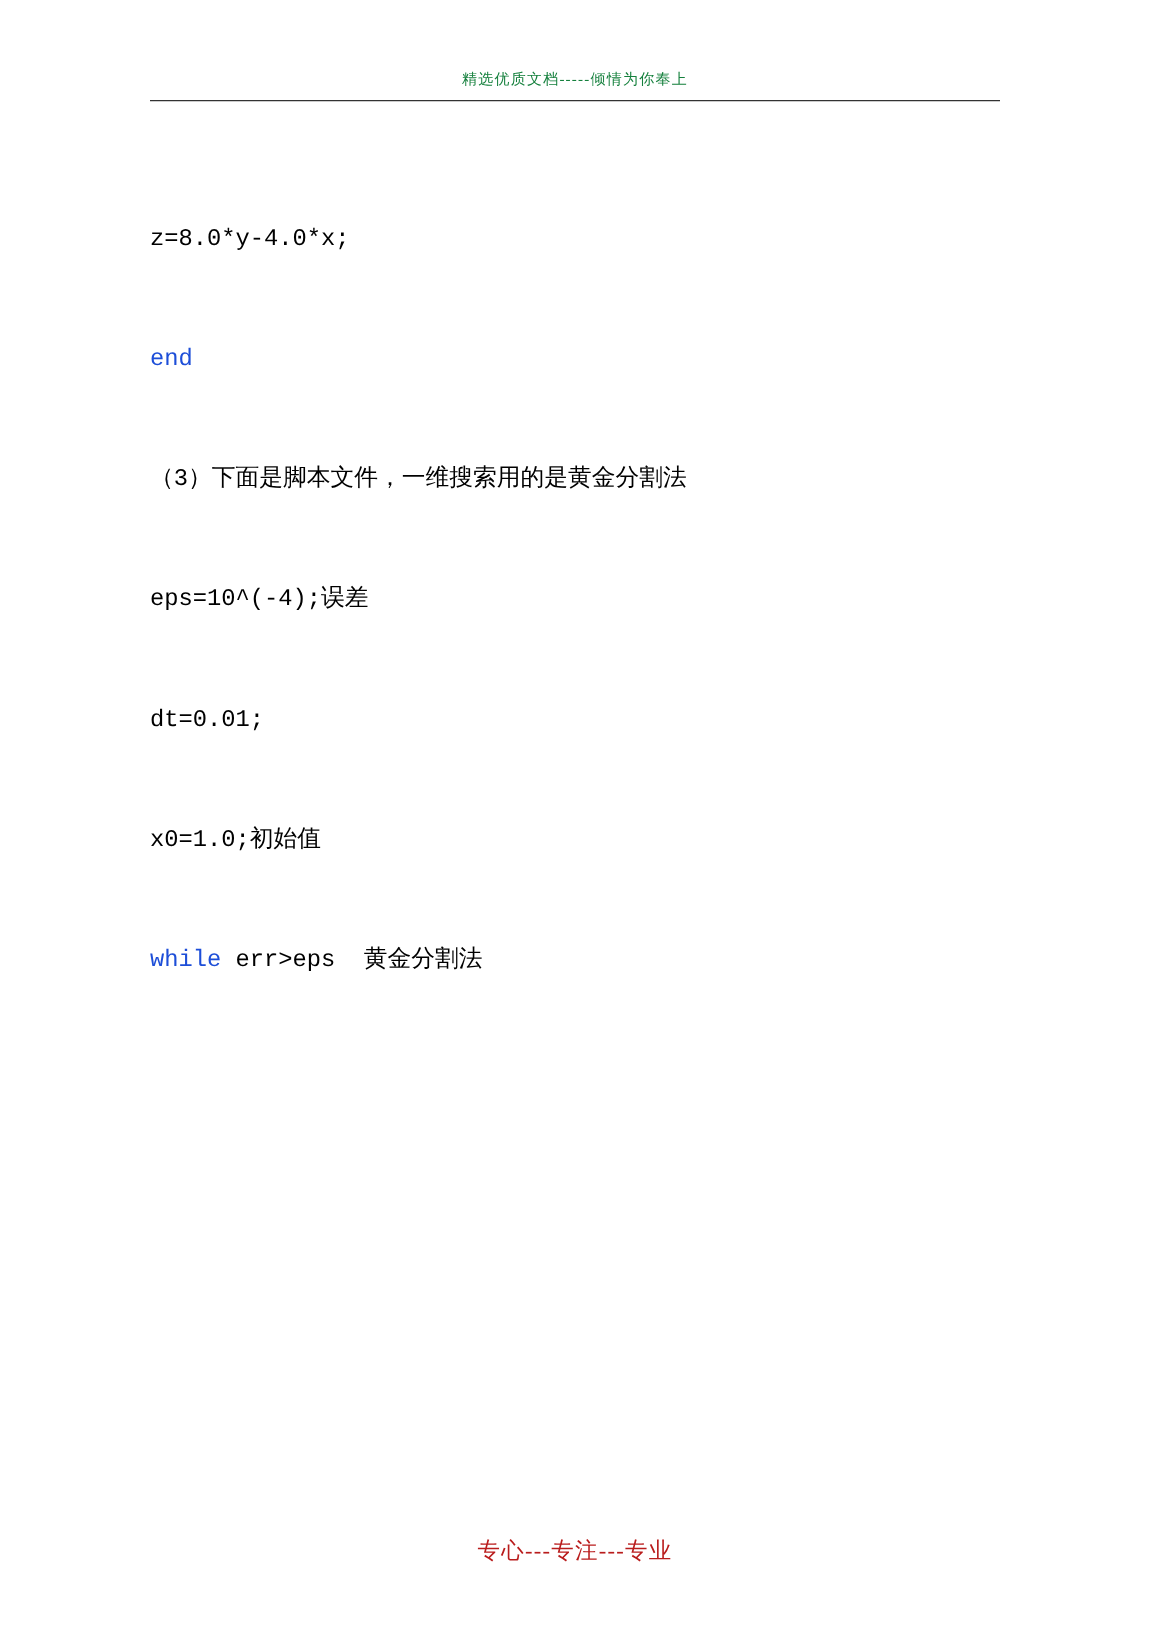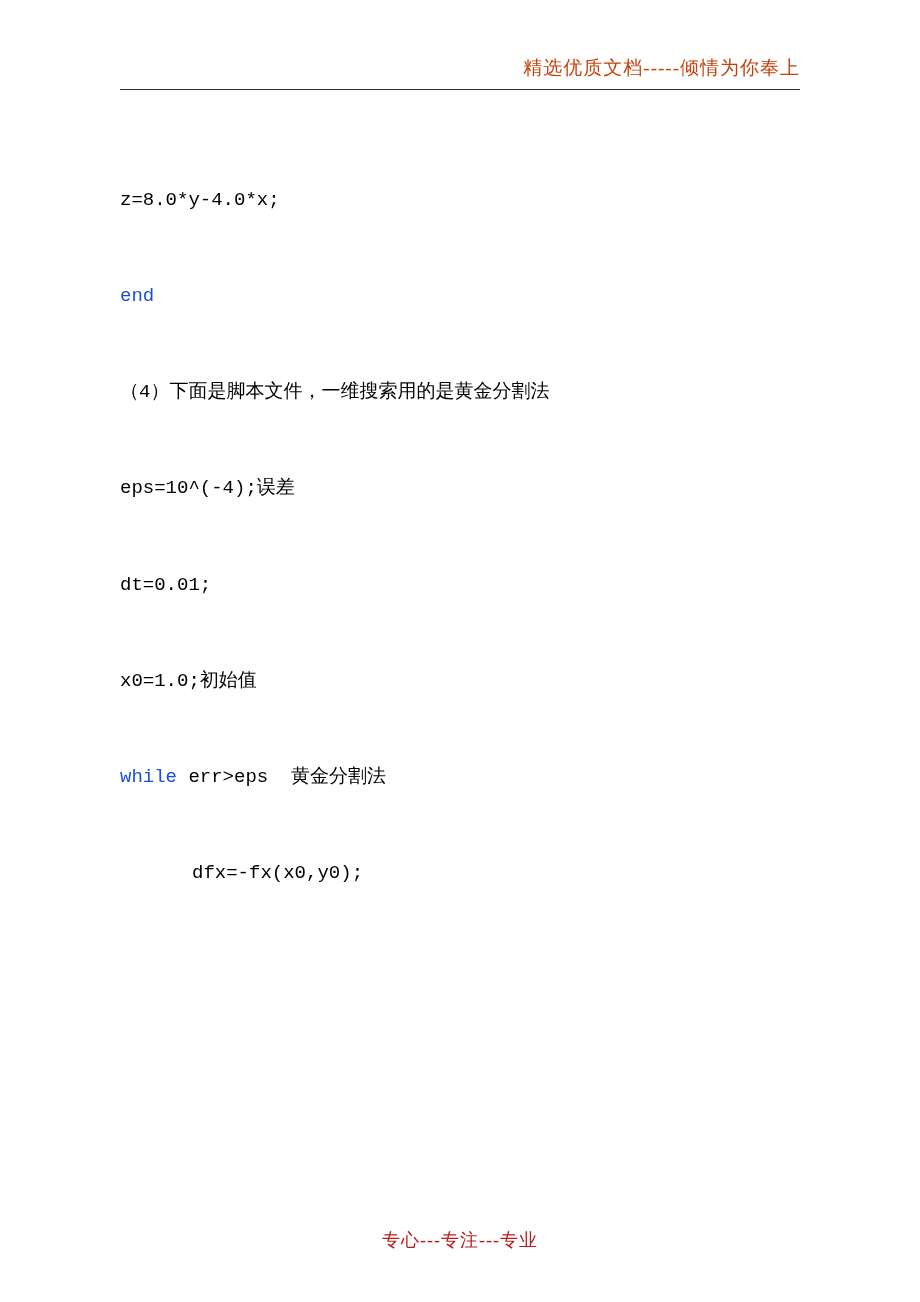--- a/index.html
+++ b/index.html
@@ -11,23 +11,23 @@
     background: #ffffff;
     width: 920px;
     height: 1302px;
     position: relative;
     font-family: "SimSun", "宋体", serif;
   }
   .page {
     padding: 55px 120px 0 120px;
   }
   .header {
-    text-align: right;
-    font-size: 19px;
-    color: #c2410c;
+    text-align: center;
+    font-size: 12px;
+    color: #15803d;
     padding-bottom: 8px;
     letter-spacing: 1px;
   }
   .header-line {
     border-bottom: 1.5px solid #333;
     margin: 0 0 38px 0;
   }
   .code-block {
     font-family: "SimSun", "宋体", "Courier New", monospace;
     font-size: 19px;
@@ -58,26 +58,25 @@
 <div class="page">
 
   <div class="header">
     <span>精选优质文档-----倾情为你奉上</span>
   </div>
   <div class="header-line"></div>
 
   <div class="code-block">
 <div><span>z=8.0*y-4.0*x;</span></div>
 <div><span class="kw">end</span></div>
-<div><span>（4）下面是脚本文件，一维搜索用的是黄金分割法</span></div>
+<div><span>（3）下面是脚本文件，一维搜索用的是黄金分割法</span></div>
 <div><span>eps=10^(-4);误差</span></div>
 <div><span>dt=0.01;</span></div>
 <div><span>x0=1.0;初始值</span></div>
 <div><span class="kw">while</span><span> err&gt;eps  黄金分割法</span></div>
-<div class="indent1"><span>dfx=-fx(x0,y0);</span></div>
 
 
 
 
 
 
 
 
 
 

